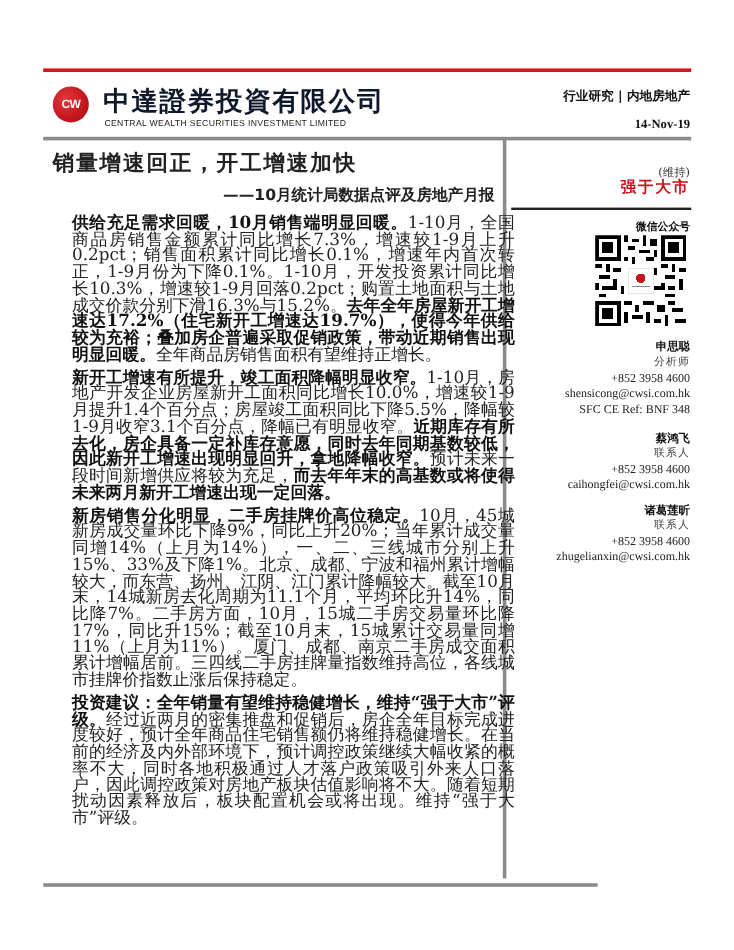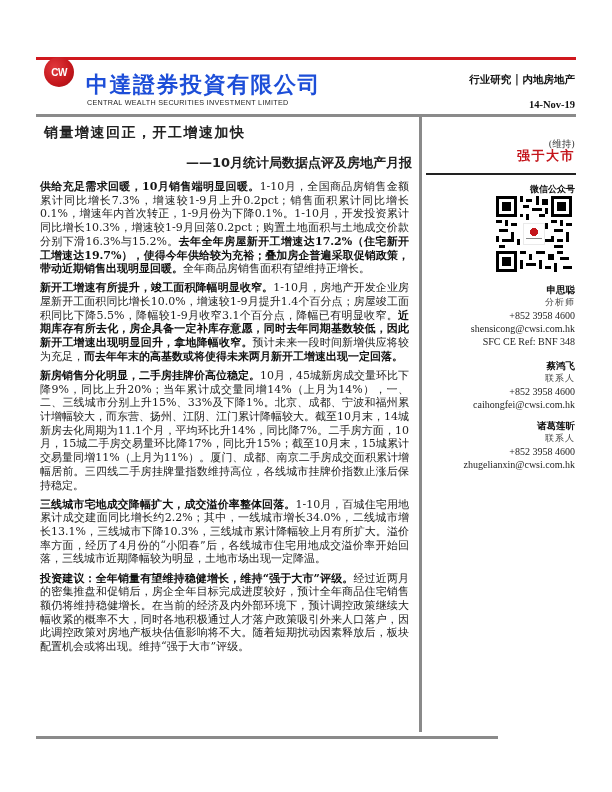--- a/index.html
+++ b/index.html
@@ -4,63 +4,63 @@
 <style>
   html, body { margin: 0; padding: 0; background: #ffffff; }
   body {
     width: 612px; height: 792px; position: relative; overflow: hidden;
     font-family: "DejaVu Serif", "Liberation Serif", serif;
     color: #1a1a1a;
   }
   .abs { position: absolute; }
   .red-rule { left: 36px; top: 57px; width: 540px; height: 3px; background: #d0181e; }
   .logo-circle {
-    left: 44px; top: 57px; width: 30px; height: 30px; border-radius: 50%;
+    left: 44px; top: 72px; width: 30px; height: 30px; border-radius: 50%;
     background: radial-gradient(circle at 35% 35%, #e0383c 0%, #c4161c 60%, #9a0f14 100%);
     display: flex; align-items: center; justify-content: center;
   }
   .logo-cw { color: #fff; font-family: "Liberation Sans", sans-serif; font-size: 10px; font-weight: bold; letter-spacing: -0.5px; }
   .logo-cn {
     left: 86px; top: 70px; font-family: "DejaVu Sans", sans-serif;
-    font-size: 22px; font-weight: bold; color: #1d4ed8; letter-spacing: 1.5px; white-space: nowrap;
+    font-size: 22px; font-weight: bold; color: #0f172a; letter-spacing: 1.5px; white-space: nowrap;
   }
   .logo-en {
     left: 87px; top: 98px; font-family: "Liberation Sans", sans-serif;
     font-size: 7.2px; font-weight: normal; color: #222; letter-spacing: 0.3px; white-space: nowrap;
   }
   .section-label {
     right: 37px; top: 73px; font-size: 10.5px; font-weight: bold; color: #111; white-space: nowrap;
   }
   .date {
     right: 37px; top: 99px; font-family: "Liberation Serif", serif; font-size: 10.5px; font-weight: bold; color: #111;
   }
   .gray-rule-top { left: 36px; top: 114px; width: 540px; height: 3px; background: #8a8a8a; }
   .col-divider { left: 419px; top: 116px; width: 3px; height: 616px; background: #8a8a8a; }
   .gray-rule-bottom { left: 36px; top: 736px; width: 462px; height: 3px; background: #8a8a8a; }
   .title-main {
     left: 44px; top: 124px; font-family: "DejaVu Sans", sans-serif;
-    font-size: 14px; font-weight: bold; color: #222; letter-spacing: 1.5px; white-space: nowrap; text-align: right;
+    font-size: 18px; font-weight: bold; color: #222; letter-spacing: 1.5px; white-space: nowrap; text-align: right;
   }
   .title-sub {
     right: 200px; top: 154px; font-family: "DejaVu Sans", sans-serif;
     font-size: 13px; font-weight: bold; color: #222; white-space: nowrap;
   }
   .rating {
     right: 37px; top: 131px; font-family: "DejaVu Sans", sans-serif; font-size: 13px; font-weight: bold;
     color: #c4161c; letter-spacing: 1.5px; margin-top: 16px;
   }
   .rating-sub { right: 37px; top: 138px; font-size: 9.5px; color: #333; }
   .side-rule { left: 426px; top: 173px; width: 150px; height: 2px; background: #222; }
   .wechat-label { right: 37px; top: 183px; font-size: 9px; font-weight: bold; color: #111; }
   .qr {
     left: 496px; top: 196px; width: 76px; height: 76px; background: #fff;
   }
   .body-col {
-    left: 40px; top: 180px; width: 369px;
-    font-size: 11px; line-height: 13.7px; color: #222; text-align: justify;
+    left: 60px; top: 180px; width: 369px;
+    font-size: 14px; line-height: 13.7px; color: #222; text-align: justify;
   }
   .para { margin: 0 0 5.4px 0; }
   .para b { font-weight: bold; color: #111; }
   .contact { right: 37px; text-align: right; font-size: 9px; line-height: 13px; color: #222; }
   .contact .name { font-weight: bold; color: #111; font-family: "DejaVu Sans", sans-serif; font-size: 9.5px; }
   .contact .role { color: #444; letter-spacing: 1px; }
   .contact .mono { font-family: "Liberation Serif", serif; font-size: 10px; }
 </style>
 </head>
 <body>
@@ -165,15 +165,14 @@
   <div class="name">诸葛莲昕</div>
   <div class="role">联系人</div>
   <div class="mono">+852 3958 4600</div>
   <div class="mono">zhugelianxin@cwsi.com.hk</div>
 </div>
 
 <div class="abs body-col" id="body-col">
     <p class="para"><b>供给充足需求回暖，10月销售端明显回暖。</b><span>1-10月，全国商品房销售金额累计同比增长7.3%，增速较1-9月上升0.2pct；销售面积累计同比增长0.1%，增速年内首次转正，1-9月份为下降0.1%。1-10月，开发投资累计同比增长10.3%，增速较1-9月回落0.2pct；购置土地面积与土地成交价款分别下滑16.3%与15.2%。</span><b>去年全年房屋新开工增速达17.2%（住宅新开工增速达19.7%），使得今年供给较为充裕；叠加房企普遍采取促销政策，带动近期销售出现明显回暖。</b><span>全年商品房销售面积有望维持正增长。</span></p>
     <p class="para"><b>新开工增速有所提升，竣工面积降幅明显收窄。</b><span>1-10月，房地产开发企业房屋新开工面积同比增长10.0%，增速较1-9月提升1.4个百分点；房屋竣工面积同比下降5.5%，降幅较1-9月收窄3.1个百分点，降幅已有明显收窄。</span><b>近期库存有所去化，房企具备一定补库存意愿，同时去年同期基数较低，因此新开工增速出现明显回升，拿地降幅收窄。</b><span>预计未来一段时间新增供应将较为充足，</span><b>而去年年末的高基数或将使得未来两月新开工增速出现一定回落。</b></p>
     <p class="para"><b>新房销售分化明显，二手房挂牌价高位稳定。</b><span>10月，45城新房成交量环比下降9%，同比上升20%；当年累计成交量同增14%（上月为14%），一、二、三线城市分别上升15%、33%及下降1%。北京、成都、宁波和福州累计增幅较大，而东营、扬州、江阴、江门累计降幅较大。截至10月末，14城新房去化周期为11.1个月，平均环比升14%，同比降7%。二手房方面，10月，15城二手房交易量环比降17%，同比升15%；截至10月末，15城累计交易量同增11%（上月为11%）。厦门、成都、南京二手房成交面积累计增幅居前。三四线二手房挂牌量指数维持高位，各线城市挂牌价指数止涨后保持稳定。</span></p>
-    <p class="para"><b>三线城市宅地成交降幅扩大，成交溢价率整体回落。</b><span>1-10月，百城住宅用地累计成交建面同比增长约2.2%；其中，一线城市增长34.0%，二线城市增长13.1%，三线城市下降10.3%，三线城市累计降幅较上月有所扩大。溢价率方面，经历了4月份的“小阳春”后，各线城市住宅用地成交溢价率开始回落，三线城市近期降幅较为明显，土地市场出现一定降温。</span></p>
     <p class="para"><b>投资建议：全年销量有望维持稳健增长，维持“强于大市”评级。</b><span>经过近两月的密集推盘和促销后，房企全年目标完成进度较好，预计全年商品住宅销售额仍将维持稳健增长。在当前的经济及内外部环境下，预计调控政策继续大幅收紧的概率不大，同时各地积极通过人才落户政策吸引外来人口落户，因此调控政策对房地产板块估值影响将不大。随着短期扰动因素释放后，板块配置机会或将出现。维持“强于大市”评级。</span></p>
   </div>
 
 </body></html>

